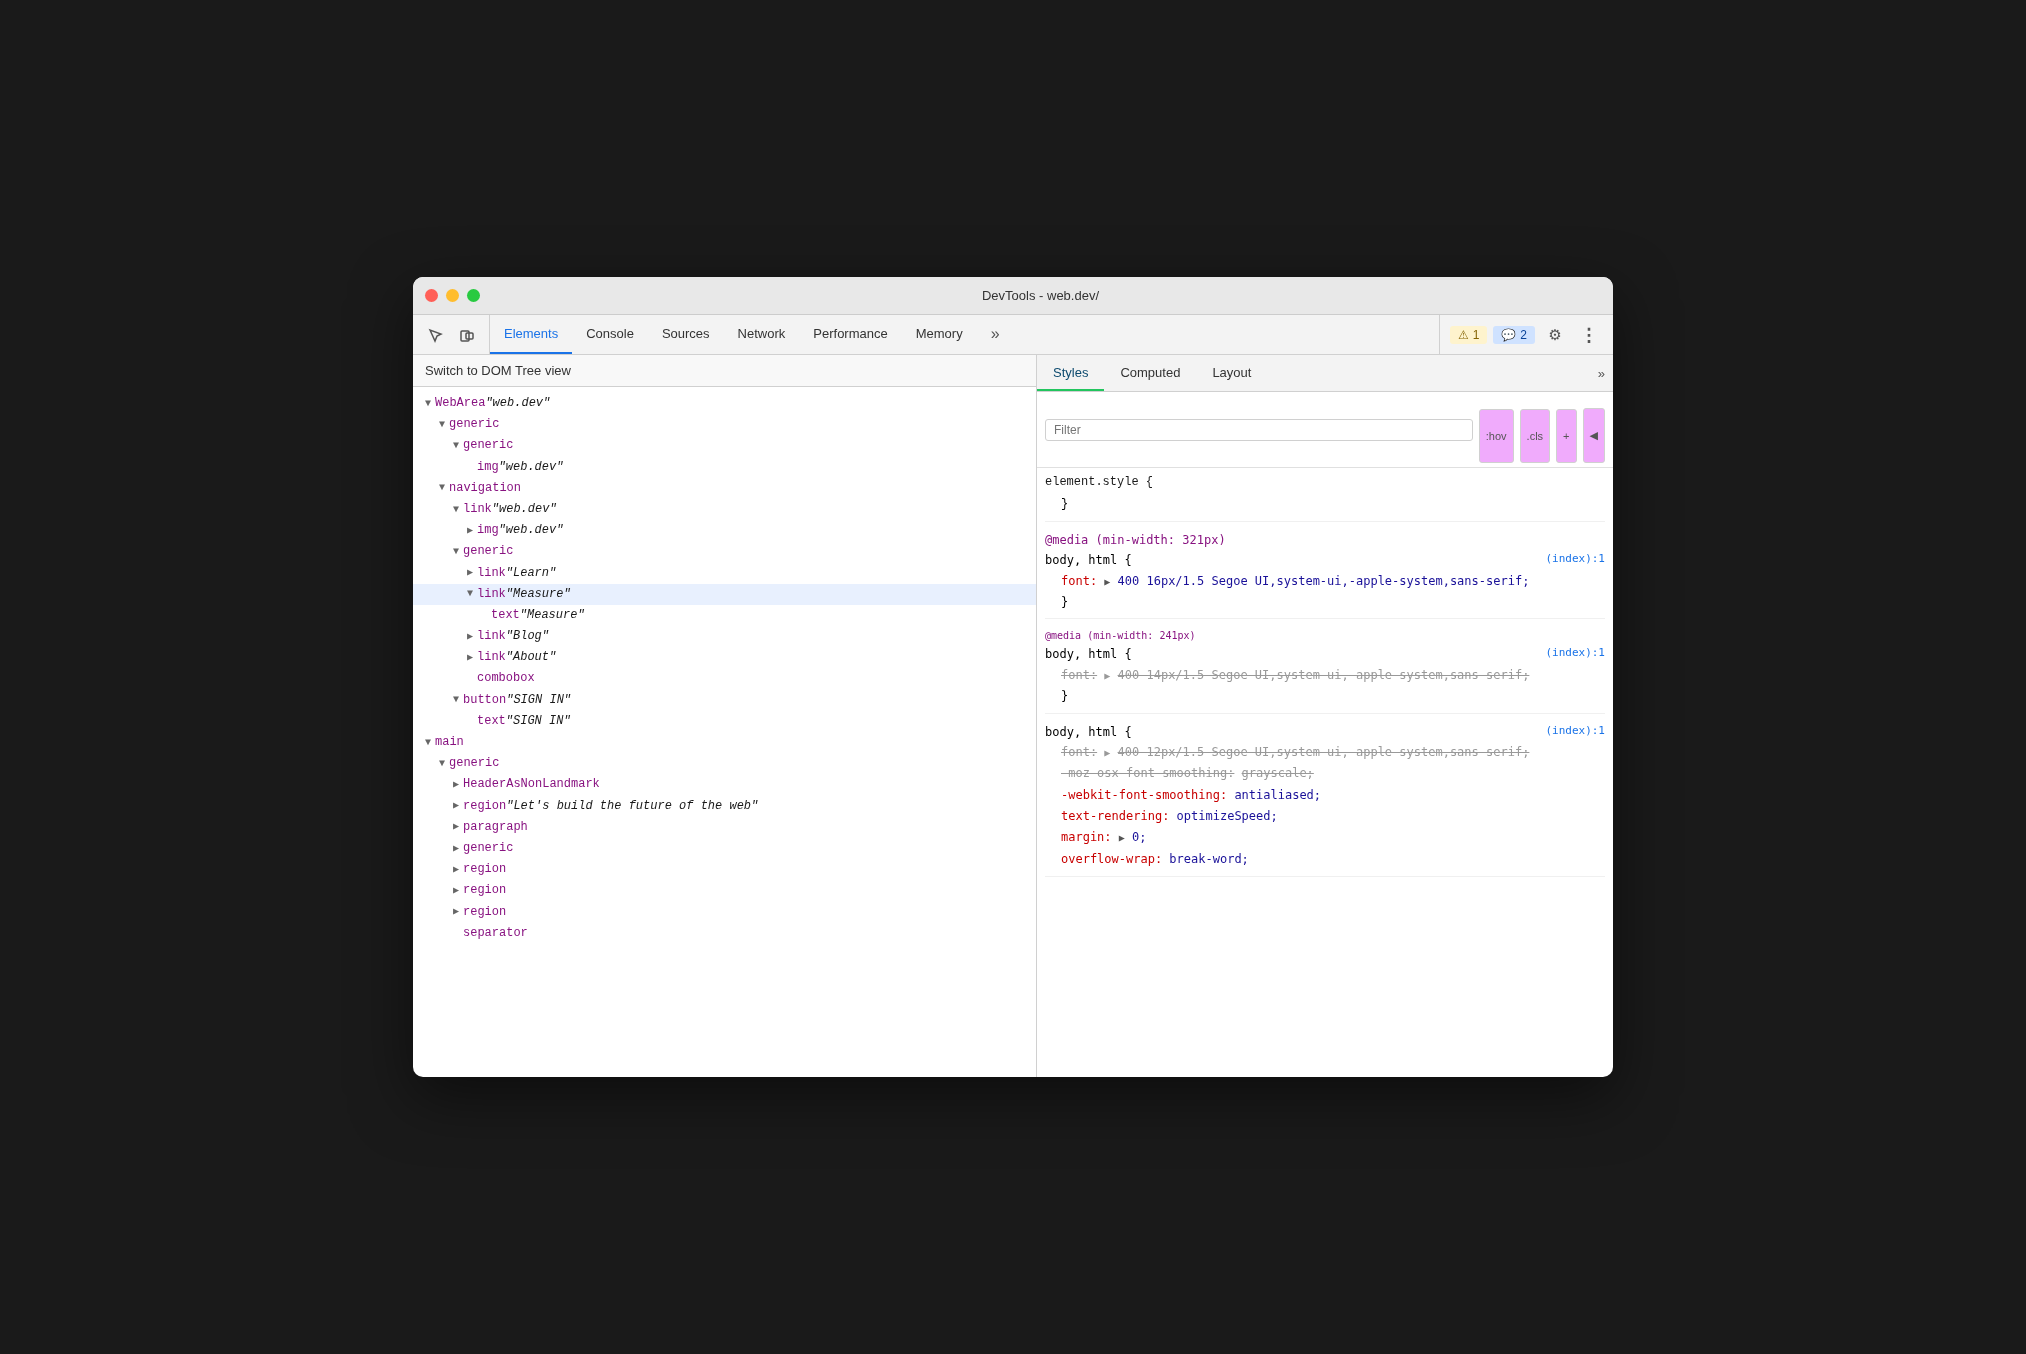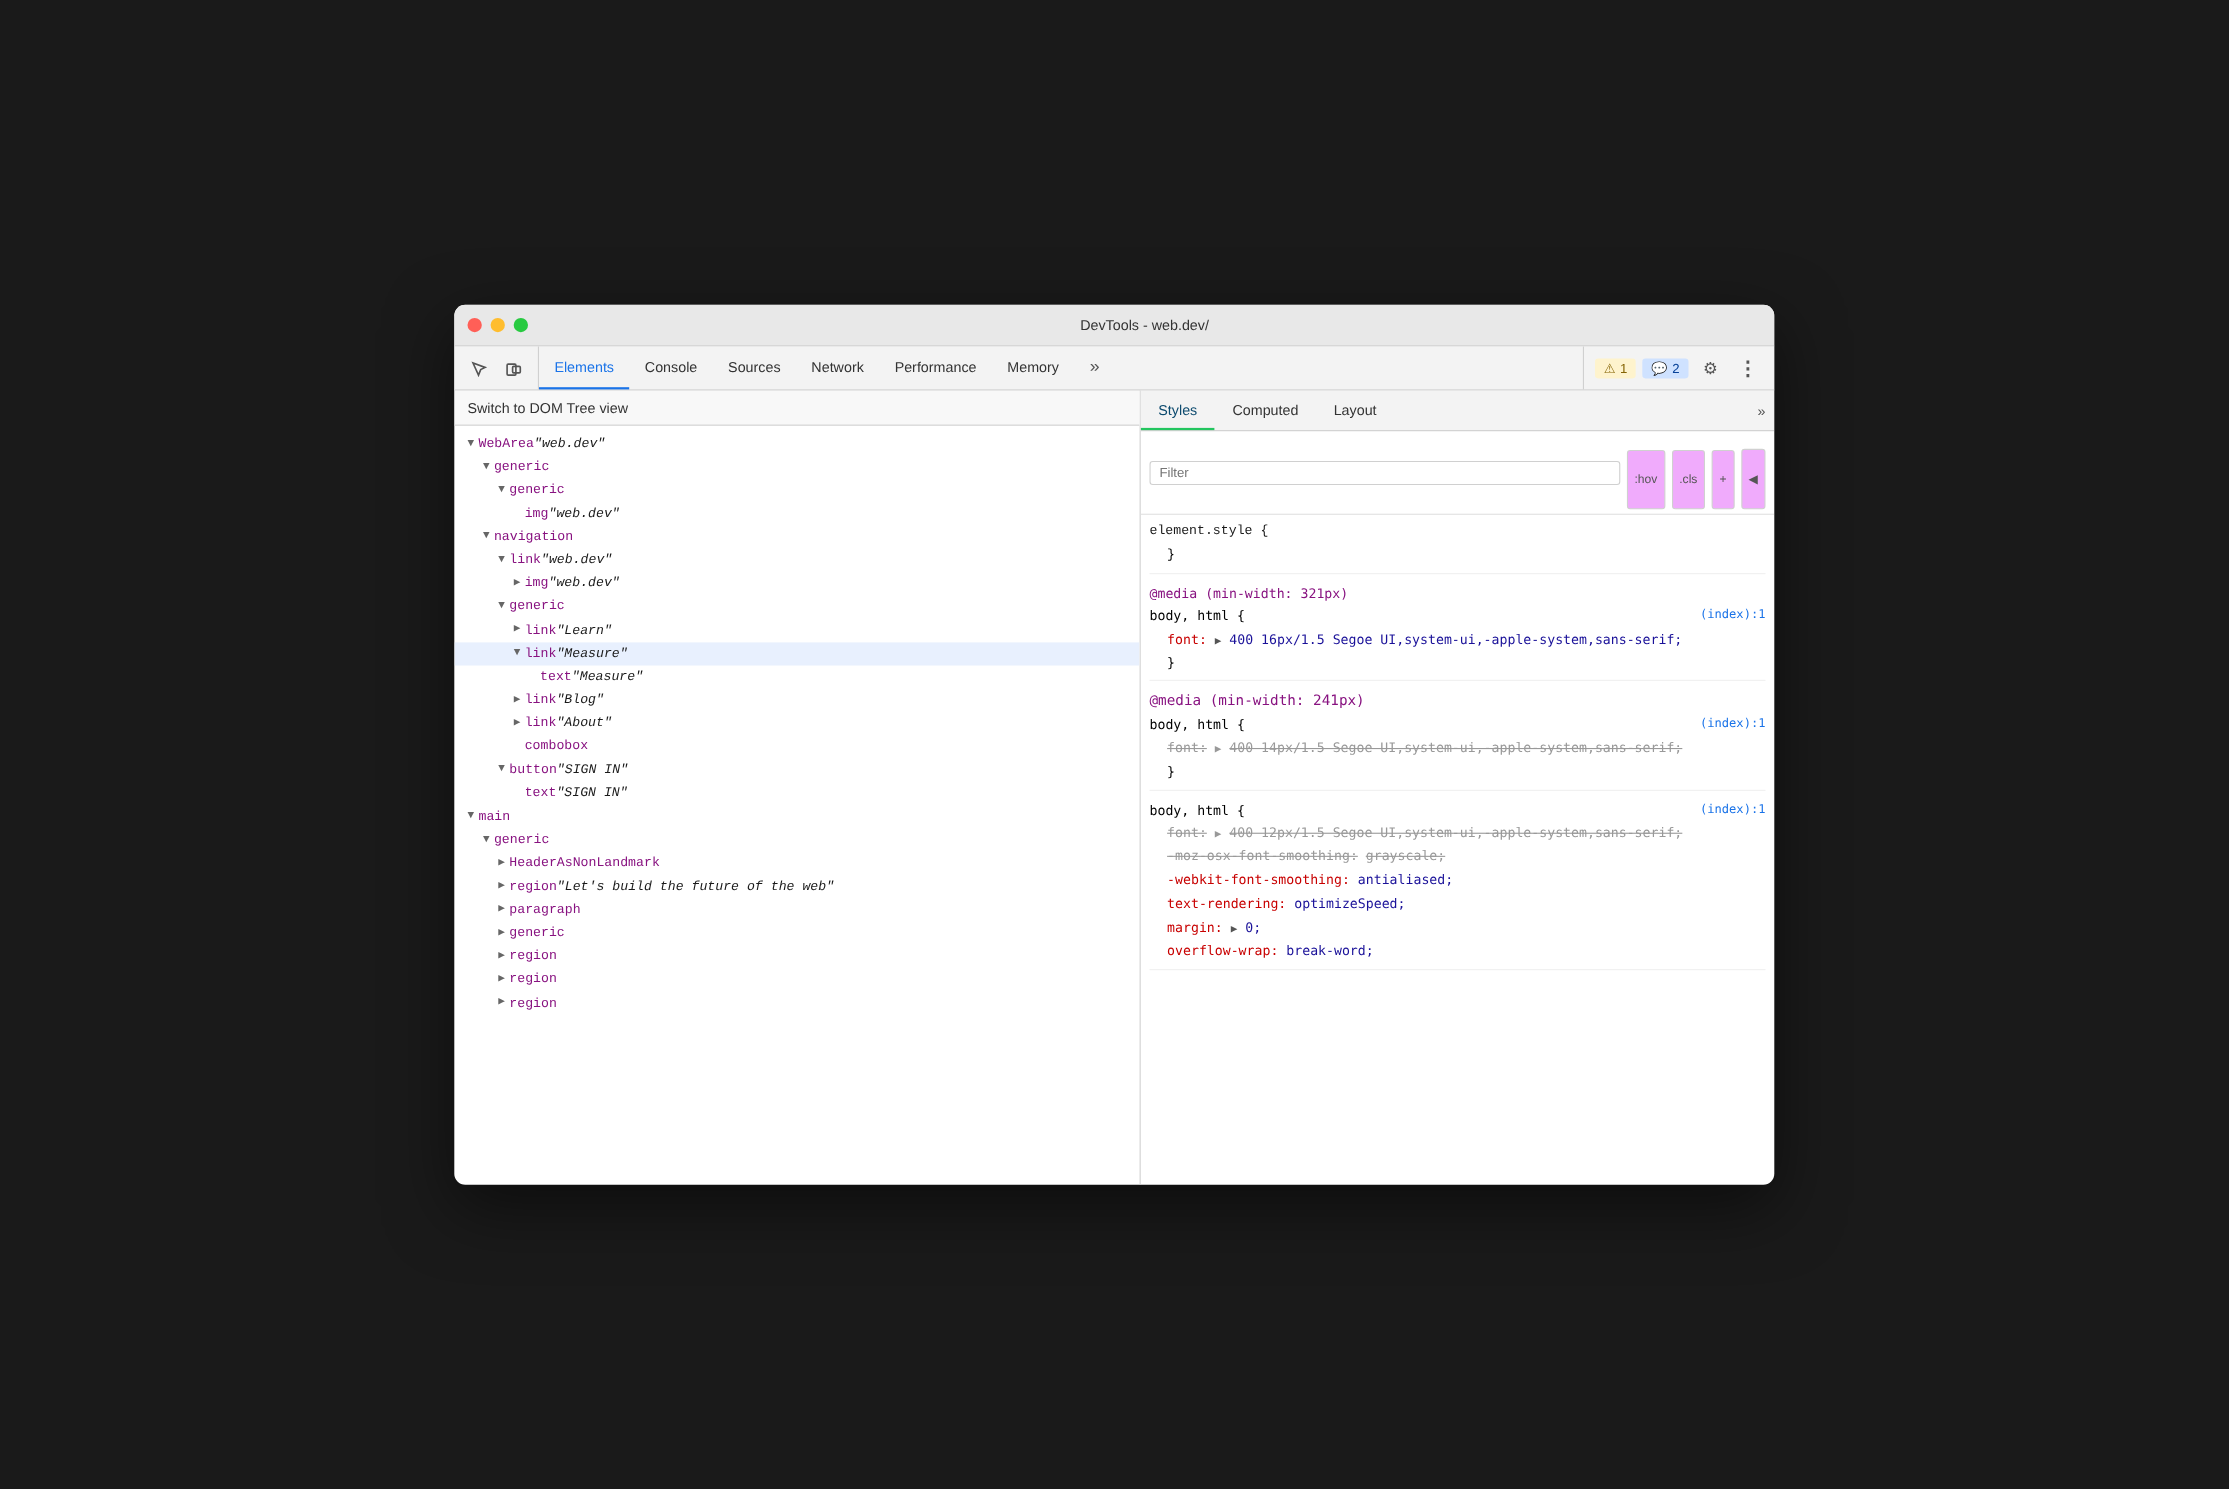--- a/index.html
+++ b/index.html
@@ -498,20 +498,25 @@
           <span class="tree-arrow">▶</span>
           <span class="node-tag">region</span>
         </div>
 
         <div class="tree-item">
           <span class="tree-indent" style="width:36px;"></span>
           <span class="tree-arrow">▶</span>
           <span class="node-tag">region</span>
         </div>
 
+        <div class="tree-item">
+          <span class="tree-indent" style="width:36px;"></span>
+          <span class="tree-arrow"> </span>
+          <span class="node-tag">separator</span>
+        </div>
 
       </div>
     </div>
 
     <div class="styles-panel">
 
       <div class="styles-tabs">
         <button class="styles-tab active">
           <span>Styles</span>
         </button>
@@ -547,21 +552,21 @@
           </div>
           <div class="style-property">
             <span style="color:#c80000; font-family:monospace;">font:</span>
             <span style="color:#555; font-size:10px;">▶</span>
             <span style="color:#1a1199; font-family:monospace;"> 400 16px/1.5 Segoe UI,system-ui,-apple-system,sans-serif;</span>
           </div>
           <div class="style-property" style="font-family:monospace;">}</div>
         </div>
 
         <div class="style-rule">
-          <div style="color:#881280; font-size:13px; font-family:monospace;">@media (min-width: 241px)</div>
+          <div style="color:#881280; font-size:10px; font-family:monospace;">@media (min-width: 241px)</div>
           <div style="display:flex; justify-content:space-between;">
             <span style="font-family:monospace; font-size:12px;">body, html {</span>
             <span style="color:#1a73e8; font-size:11px; cursor:pointer; font-family:monospace;">(index):1</span>
           </div>
           <div class="style-property">
             <span style="color:#999; font-family:monospace; text-decoration:line-through;">font:</span>
             <span style="color:#999; font-size:10px;">▶</span>
             <span style="color:#999; font-family:monospace; text-decoration:line-through;"> 400 14px/1.5 Segoe UI,system-ui,-apple-system,sans-serif;</span>
           </div>
           <div class="style-property" style="font-family:monospace;">}</div>

